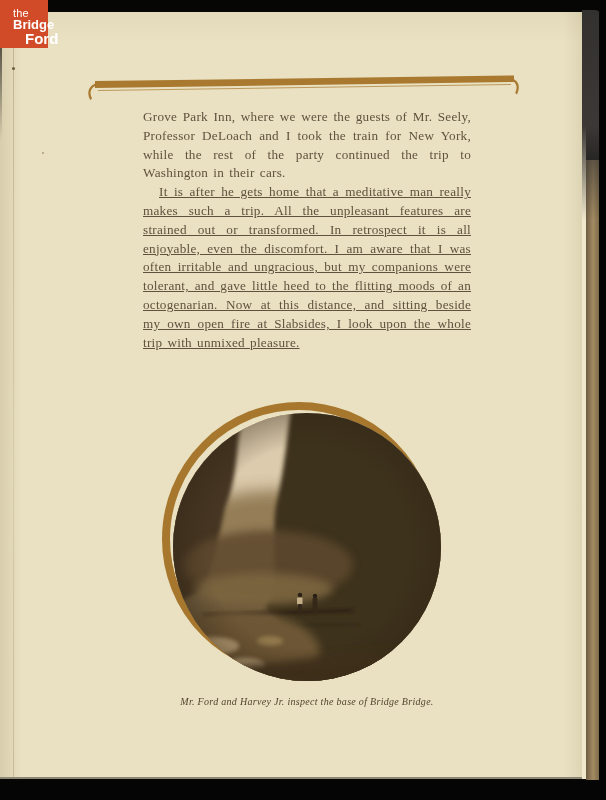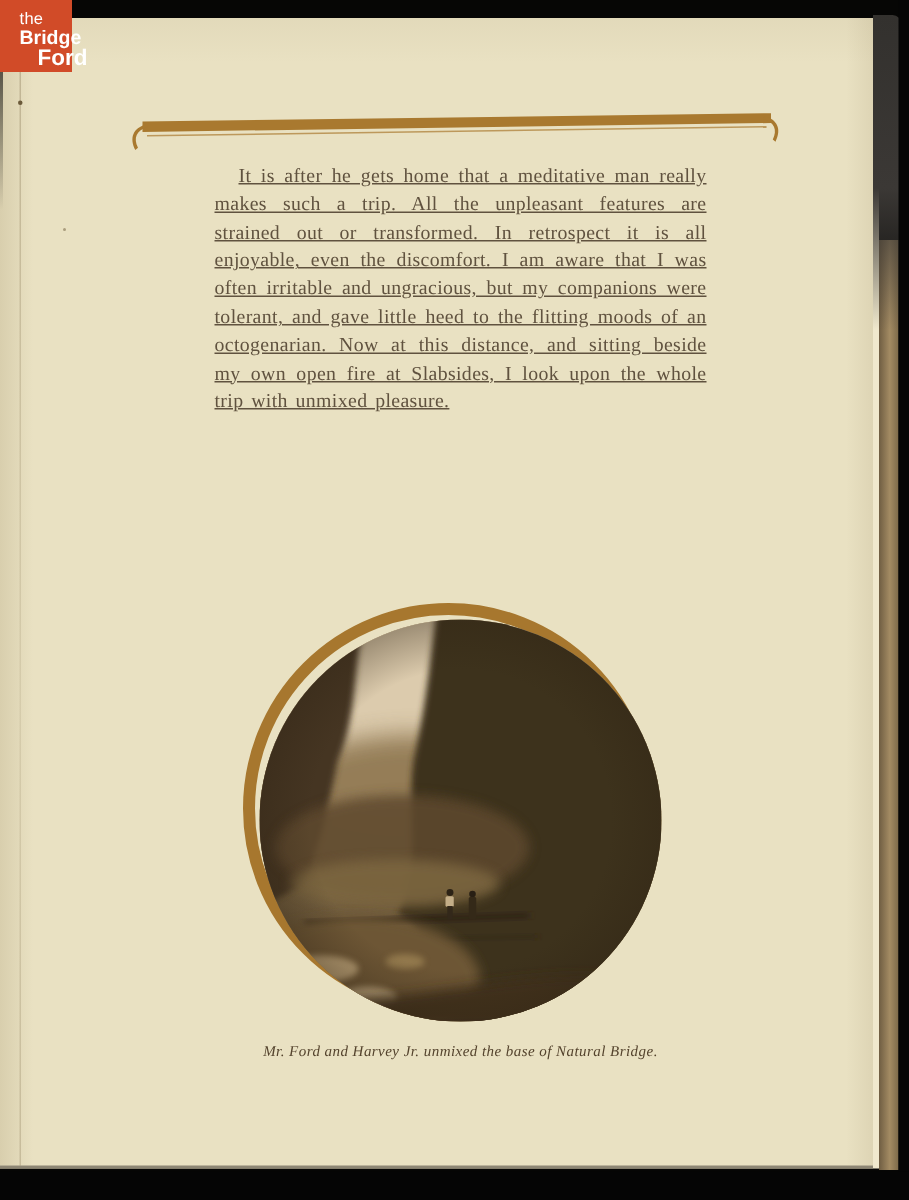--- a/index.html
+++ b/index.html
@@ -74,20 +74,21 @@
     <div class="speck" style="left:42px; top:140px; width:2px; height:2px; opacity:.5;"></div>
 
     <svg class="rule" viewBox="0 0 437 30">
       <polygon points="10,7 429,1.5 429,8 10,14" fill="#a9792f"></polygon>
       <polygon points="13,16 426,10 426,11 13,17" fill="#a9792f" opacity="0.7"></polygon>
       <path d="M12,9 C4,11.5 1,17.5 5.2,26 L7,24.5 C3.8,18 5.8,12.8 13.5,10.8 Z" fill="#a9792f"></path>
       <path d="M425,3.5 C433,5.8 436.3,11.8 432,20.5 L430.2,19 C433.4,12.5 431.3,7.3 423.6,5.3 Z" fill="#a9792f"></path>
     </svg>
 
     <div class="text-block">
+      <p>Grove Park Inn, where we were the guests of Mr. Seely, Professor DeLoach and I took the train for New York, while the rest of the party continued the trip to Washington in their cars.</p>
       <p class="indent">It is after he gets home that a meditative man really makes such a trip. All the unpleasant features are strained out or transformed. In retrospect it is all enjoyable, even the discomfort. I am aware that I was often irritable and ungracious, but my companions were tolerant, and gave little heed to the flitting moods of an octogenarian. Now at this distance, and sitting beside my own open fire at Slabsides, I look upon the whole trip with unmixed pleasure.</p>
     </div>
 
     <div class="photo-ring">
       <div class="photo-circle">
         <svg viewBox="0 0 268 268" width="268" height="268">
           <defs>
             <linearGradient id="bgGrad" x1="0" y1="0" x2="0" y2="1">
               <stop offset="0" stop-color="#c7b391"></stop>
               <stop offset="0.45" stop-color="#8d774f"></stop>
@@ -140,21 +141,21 @@
           <g>
             <circle cx="142" cy="183" r="2.2" fill="#281f14"></circle>
             <rect x="139.5" y="185" width="5" height="15" rx="1" fill="#342918"></rect>
           </g>
 
           <rect width="268" height="268" fill="url(#vin)"></rect>
         </svg>
       </div>
     </div>
 
-    <div class="caption">Mr. Ford and Harvey Jr. unmixed the base of Natural Bridge.</div>
+    <div class="caption">Mr. Ford and Harvey Jr. inspect the base of Bridge Bridge.</div>
   </div>
 
   <div class="edge-highlight"></div>
   <div class="fore-edge"></div>
   <div class="cover-edge"></div>
   <div class="outer-black-right"></div>
   <div class="outer-black-left"></div>
   <div class="bottom-black"></div>
 
   <div class="logo">

